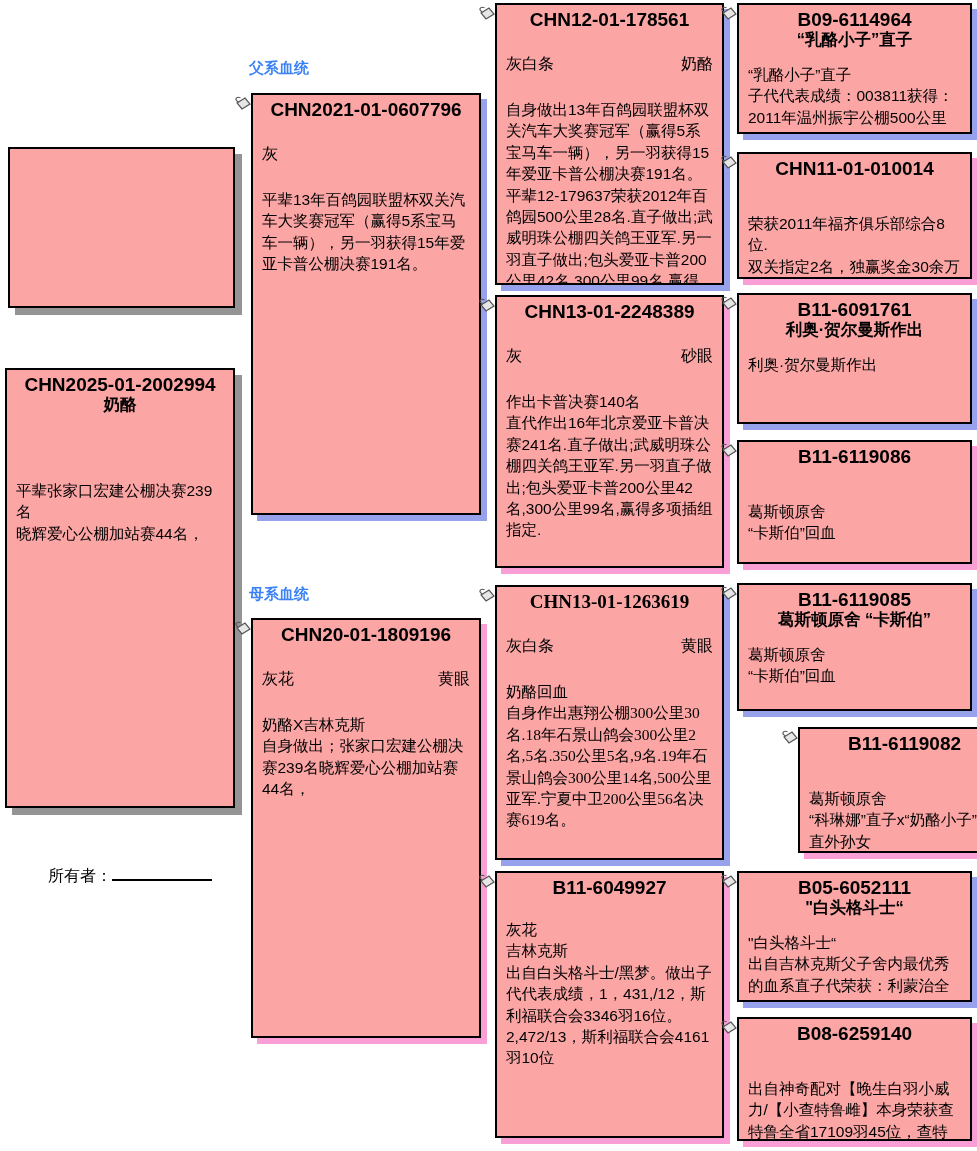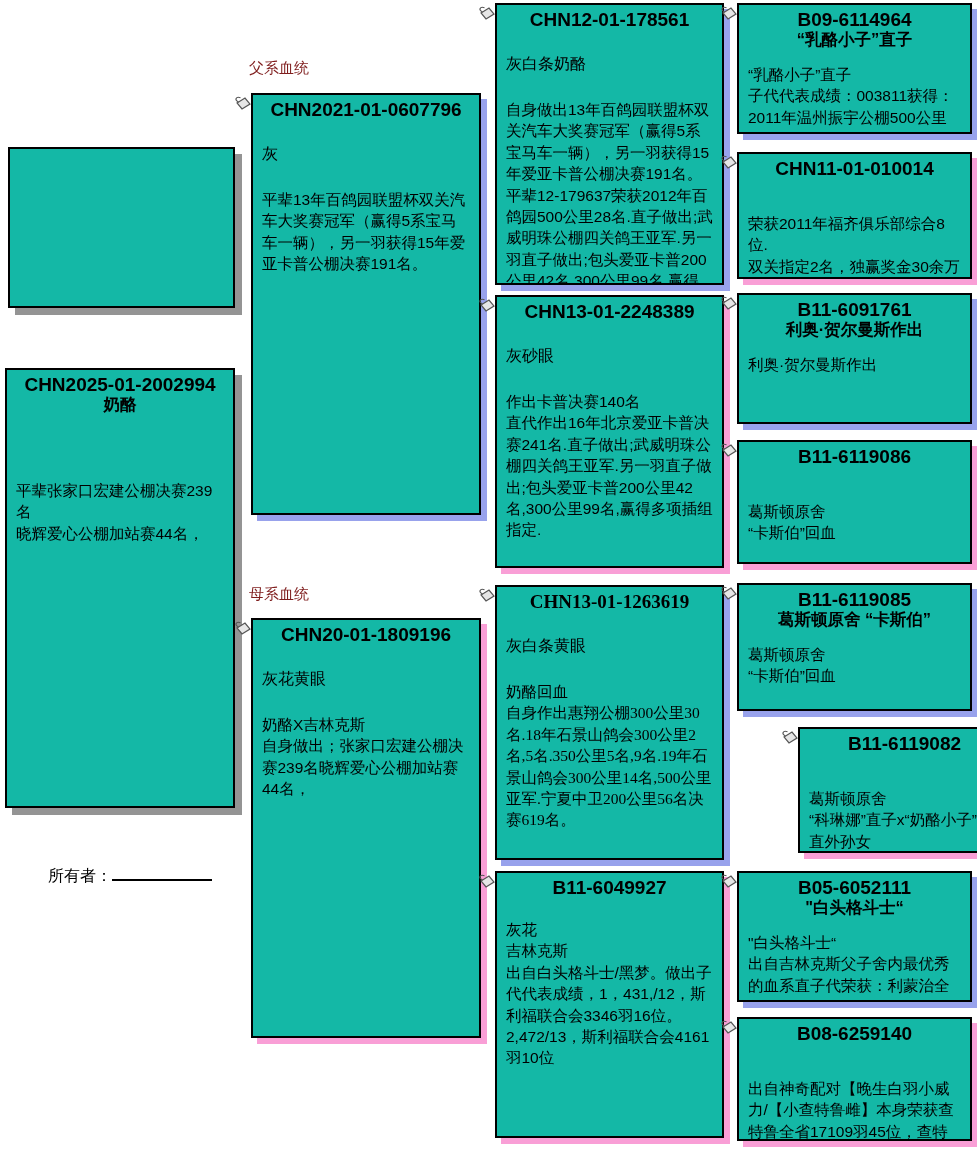--- a/index.html
+++ b/index.html
@@ -1,35 +1,35 @@
 <!DOCTYPE html>
 <html style="--sire-sh: #98a2ec; --dam-sh: #f99fd6; --neutral-sh: #949494;"><head>
 <meta charset="utf-8">
 <style>
   html,body{margin:0;padding:0;background:#fff;}
   #canvas{
     position:relative;width:977px;height:1151px;background:#fff;overflow:hidden;
     font-family:"Liberation Sans","DejaVu Sans",sans-serif;color:#000;
   }
   .box{
-    position:absolute;background:#14b8a6;border:2px solid #000;box-sizing:border-box;
+    position:absolute;background:#fca5a5;border:2px solid #000;box-sizing:border-box;
   }
   .box.sire-line{box-shadow:6px 6px 0 var(--sire-sh,#98a2ec);}
   .box.dam-line{box-shadow:6px 6px 0 var(--dam-sh,#f99fd6);padding-left:28px;}
   .box.neutral{box-shadow:7px 7px 0 var(--neutral-sh,#949494);}
   .content{position:absolute;left:0;top:0;right:0;bottom:0;overflow:hidden;padding:4px 8px;box-sizing:border-box;}
   .title{text-align:center;font-weight:bold;font-size:19px;line-height:1.12;white-space:nowrap;}
   .subtitle{text-align:center;font-weight:bold;font-size:16.5px;line-height:1.2;}
-  .traits{position:absolute;left:9px;right:9px;top:49px;display:flex;justify-content:flex-start;font-size:16px;}
+  .traits{position:absolute;left:9px;right:9px;top:49px;display:flex;justify-content:space-between;font-size:16px;}
   .bodytext{position:absolute;left:9px;right:9px;font-size:15.5px;line-height:1.38;white-space:pre-line;top:94px;}
   .g4 .bodytext{top:59px;}
   .high .bodytext{top:46px;}
   .main .bodytext{top:110px;}
   .clip{position:absolute;left:-21px;top:0px;width:20px;height:19px;}
-  .blood-label{position:absolute;font-weight:normal;font-size:15px;color:#7f1d1d;}
+  .blood-label{position:absolute;font-weight:bold;font-size:15px;color:#3b82f6;}
   .owner-line{position:absolute;left:48px;top:864px;font-size:16px;}
   .owner-blank{display:inline-block;width:100px;height:15px;border-bottom:2px solid #000;vertical-align:baseline;}
 </style>
 </head>
 <body>
 
 <div id="canvas">
 
   <div class="box neutral" style="left:8px;top:147px;width:227px;height:161px;"></div>
 

